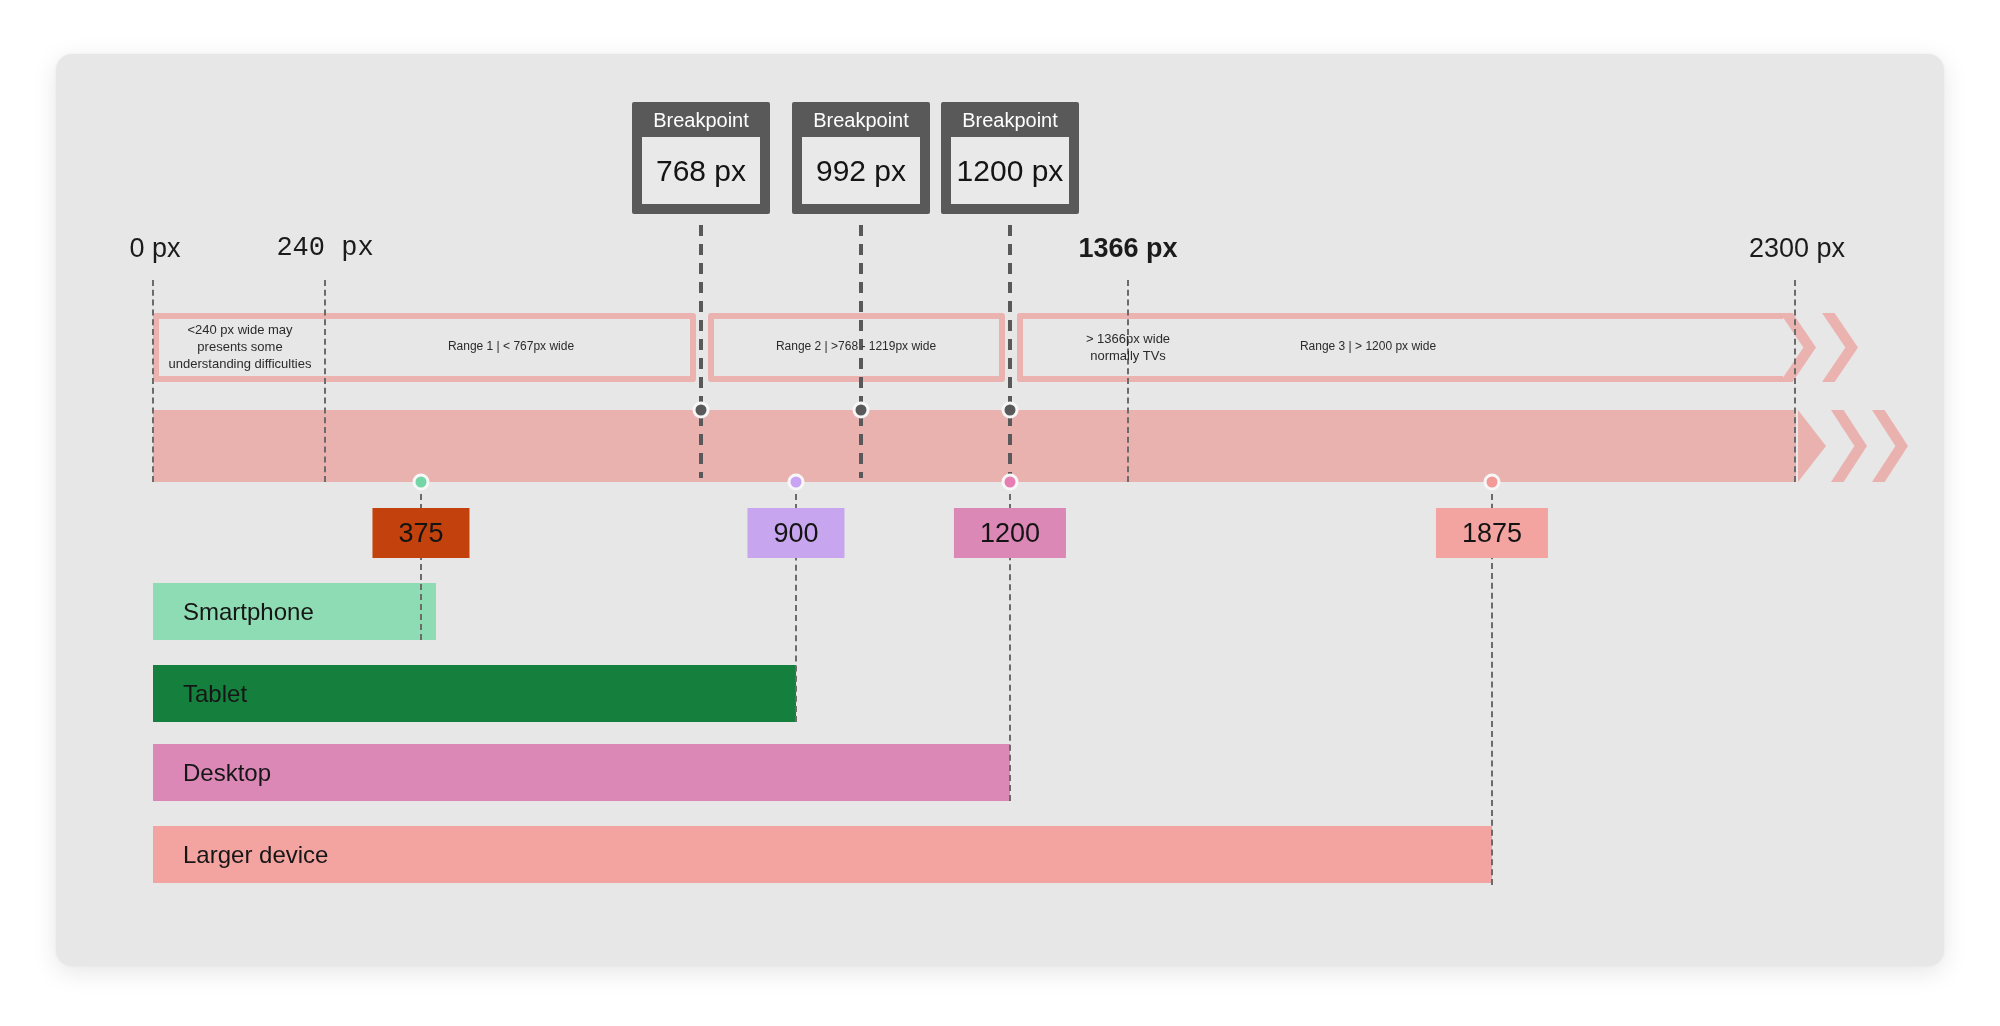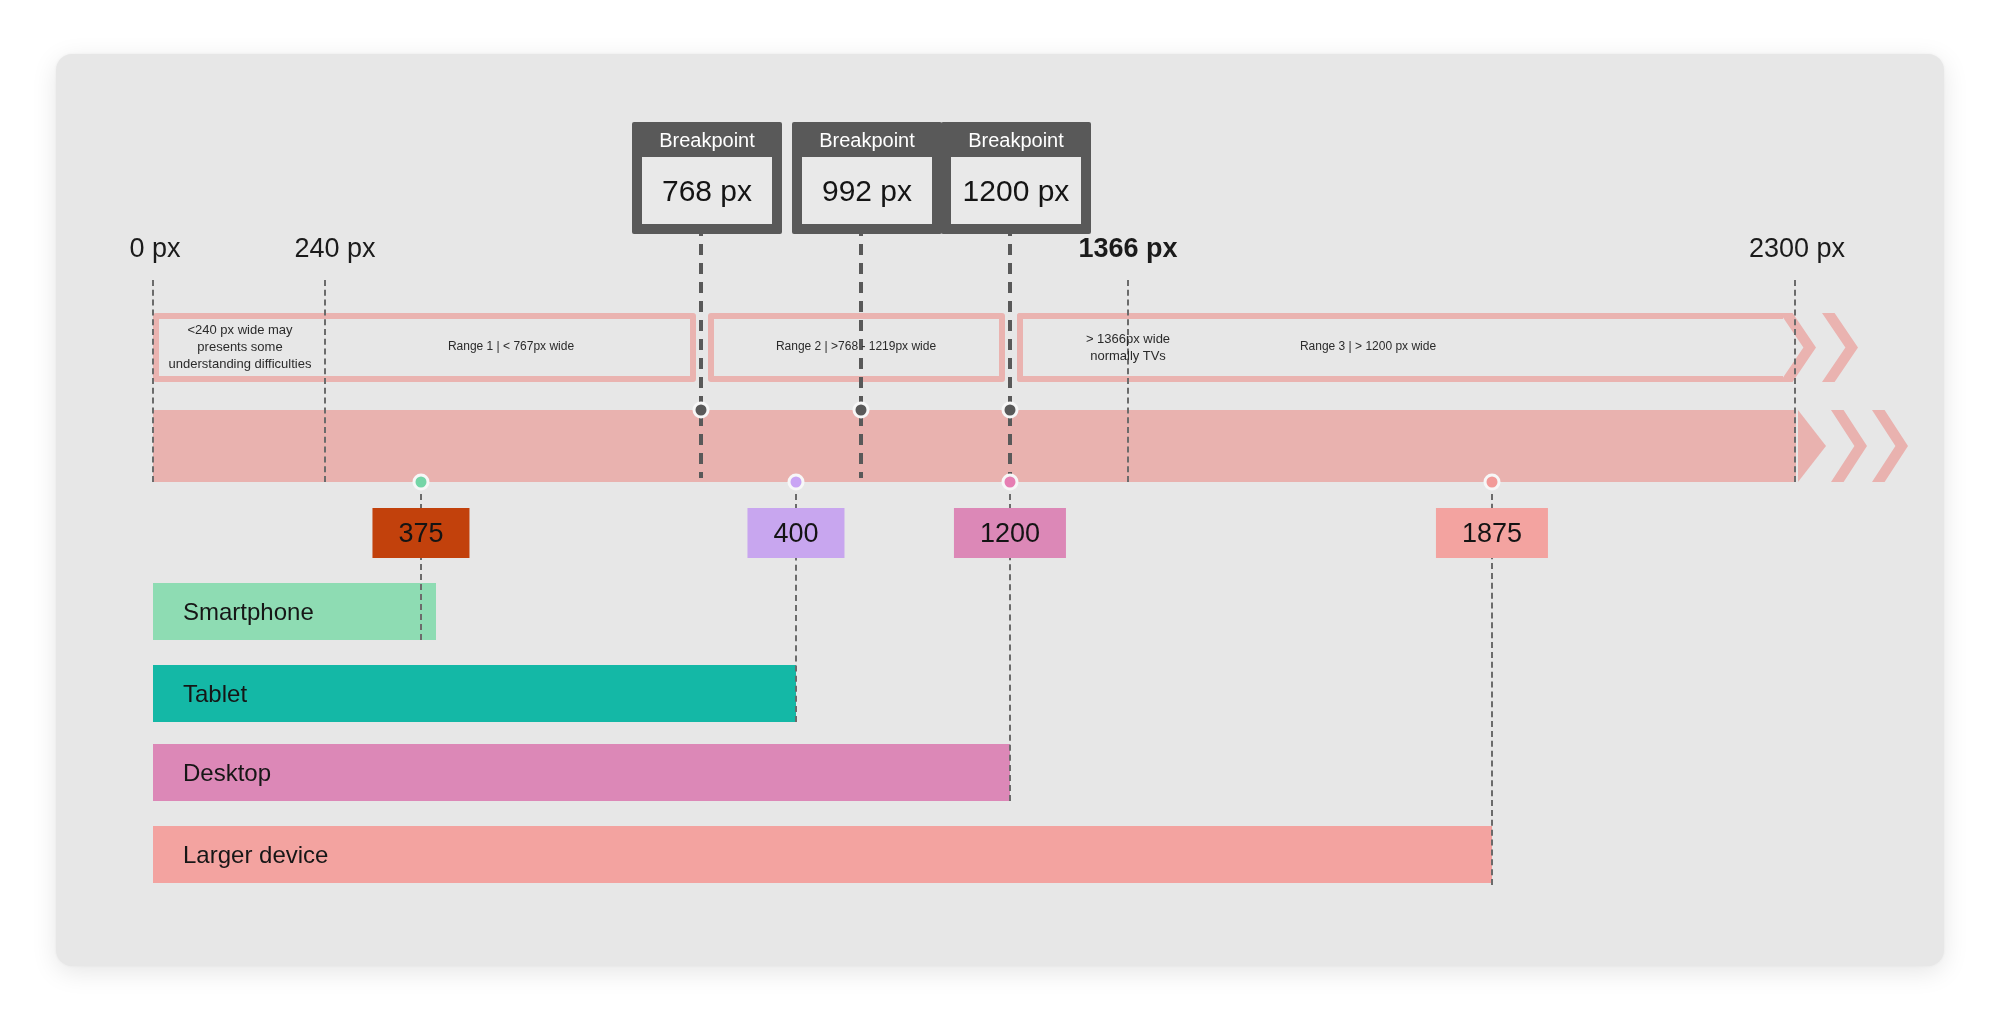--- a/index.html
+++ b/index.html
@@ -7,21 +7,21 @@
   body { font-family:"Liberation Sans", sans-serif; }
   #stage { position:relative; width:2000px; height:1026px; background:#ffffff; overflow:hidden; }
 
   .card {
     position:absolute; left:56px; top:54px; width:1888px; height:912px;
     background:#e7e7e7; border-radius:16px;
     box-shadow:0 6px 26px rgba(0,0,0,.10), 0 0 3px rgba(0,0,0,.05);
   }
 
   
-  .bp { position:absolute; top:122px; width:150px; height:112px; background:#595959;
+  .bp { position:absolute; top:102px; width:138px; height:112px; background:#595959;
         border-radius:2px; display:flex; flex-direction:column; z-index:6; }
   .bp-title { color:#ffffff; font-size:20px; text-align:center; padding:7px 0 5px; }
   .bp-value { margin:0 10px 10px; background:#e9e9e9; flex:1; display:flex;
               align-items:center; justify-content:center; font-size:30px; color:#141414; }
 
   
   .legend { position:absolute; left:1284px; top:141px; z-index:6; color:#222; }
   .legend-row { font-size:16.5px; margin-bottom:12px; white-space:nowrap; }
   .legend-row b { font-weight:bold; color:#111; }
 
@@ -70,21 +70,21 @@
            font-size:27px; color:#141414; padding:0 26px; z-index:7; white-space:nowrap; }
   .badge-green  { background:#c2410c; }
   .badge-purple { background:#c8a6ef; }
   .badge-pink   { background:#dc88b7; }
   .badge-salmon { background:#f3a3a0; }
 
   
   .dbar { position:absolute; left:153px; height:57px; display:flex; align-items:center;
           padding-left:30px; font-size:24px; color:#161616; z-index:1; }
   .dbar-green  { background:#8edcb3; }
-  .dbar-purple { background:#14b8a6;text-align:center; }
+  .dbar-purple { background:#15803d;text-align:center; }
   .dbar-pink   { background:#dc88b7; }
   .dbar-salmon { background:#f3a3a0; }
 </style>
 </head>
 <body>
 
 <div id="stage">
   <div class="card"></div>
 
   <div class="bp" style="left:632px;">
@@ -95,21 +95,21 @@
     <div class="bp-title">Breakpoint</div>
     <div class="bp-value">992 px</div>
   </div>
   <div class="bp" style="left:941px;">
     <div class="bp-title">Breakpoint</div>
     <div class="bp-value">1200 px</div>
   </div>
 
 
   <div class="axis-label" style="left:155px;">0 px</div>
-  <div class="axis-label" style="left:335px;">240 px</div>
+  <div class="axis-label" style="left:325px;font-family:Liberation Mono, monospace;">240 px</div>
   <div class="axis-label" style="left:1128px;font-weight:bold;">1366 px</div>
   <div class="axis-label" style="left:1797px;">2300 px</div>
 
   <div class="obox" style="left:153px; width:543px;"></div>
   <div class="obox" style="left:708px; width:297px;"></div>
   <div class="obox obox-open" style="left:1017px; width:766px;"></div>
 
   <div class="chev chev-band pink" style="left:1780px; top:313px; width:36px; height:69px;"></div>
   <div class="chev chev-band pink" style="left:1822px; top:313px; width:36px; height:69px;"></div>
 
@@ -142,21 +142,21 @@
 
   <div class="dot dot-dark" style="left:701px;  top:410px;"></div>
   <div class="dot dot-dark" style="left:861px;  top:410px;"></div>
   <div class="dot dot-dark" style="left:1010px; top:410px;"></div>
   <div class="dot dot-green" style="left:421px;  top:482px;"></div>
   <div class="dot dot-purple" style="left:796px;  top:482px;"></div>
   <div class="dot dot-pink" style="left:1010px; top:482px;"></div>
   <div class="dot dot-salmon" style="left:1492px; top:482px;"></div>
 
   <div class="badge badge-green" style="left:421px;">375</div>
-  <div class="badge badge-purple" style="left:796px;">400</div>
+  <div class="badge badge-purple" style="left:796px;">900</div>
   <div class="badge badge-pink" style="left:1010px;">1200</div>
   <div class="badge badge-salmon" style="left:1492px;">1875</div>
 
   <div class="dbar dbar-green" style="top:583px; width:283px;">Smartphone</div>
   <div class="dbar dbar-purple" style="top:665px; width:643px;">Tablet</div>
   <div class="dbar dbar-pink" style="top:744px; width:857px;">Desktop</div>
   <div class="dbar dbar-salmon" style="top:826px; width:1339px;">Larger device</div>
 </div>
 
 </body></html>

